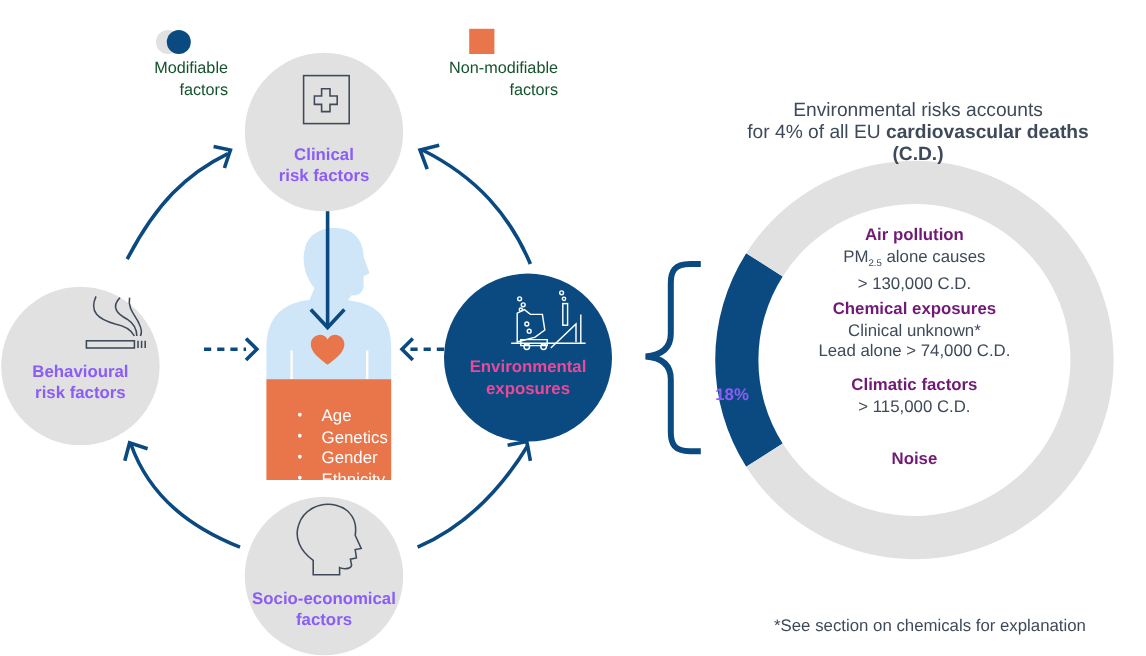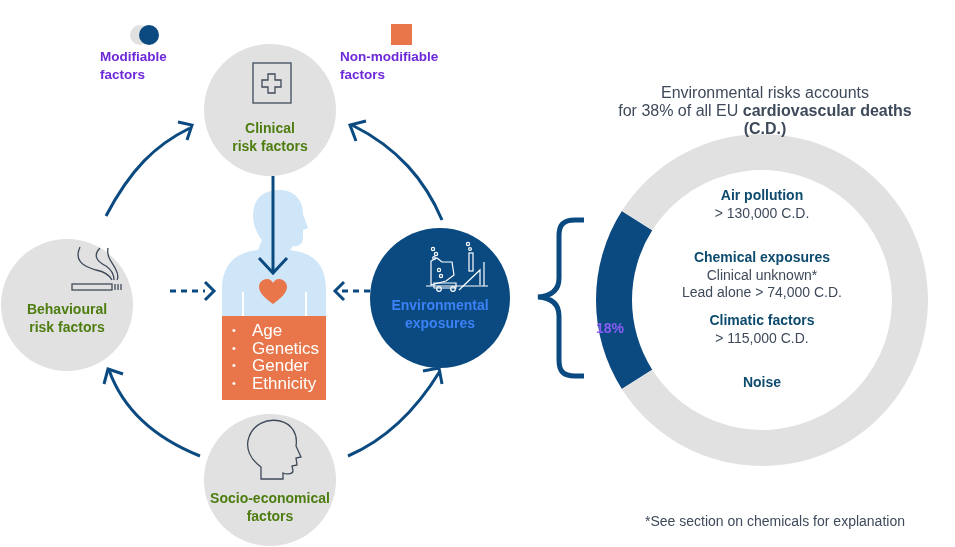--- a/index.html
+++ b/index.html
@@ -1,27 +1,27 @@
 <!DOCTYPE html>
 <html><head>
 <meta charset="utf-8">
 <style>
   html, body { margin:0; padding:0; background:#ffffff; }
   body { width:955px; height:547px; position:relative; overflow:hidden; font-family:"Liberation Sans", sans-serif; color:#3e4a5a; }
   svg.main { position:absolute; left:0; top:0; }
-  .lbl { position:absolute; text-align:center; font-weight:bold; color:#4d7c0f; font-size:14px; line-height:18px; }
-  .legend-text { position:absolute; text-align:left; font-weight:bold; font-size:13.5px; line-height:18px; color:#6d28d9; }
-  .env-lbl { color:#3b82f6; }
-  .list { position:absolute; left:228px; top:322px; color:#ffffff; font-size:17px; line-height:17.5px; margin:0; padding:0; list-style:none; }
+  .lbl { position:absolute; text-align:center; font-weight:bold; color:#8b5cf6; font-size:14px; line-height:18px; }
+  .legend-text { position:absolute; text-align:right; font-weight:normal; font-size:13.5px; line-height:18px; color:#14532d; }
+  .env-lbl { color:#ec4899; }
+  .list { position:absolute; left:228px; top:322px; color:#ffffff; font-size:14px; line-height:17.5px; margin:16px; padding:0; list-style:none; }
   .list li { position:relative; padding-left:24px; }
   .list li::before { content:"•"; position:absolute; left:4px; font-size:11px; }
   .intro { position:absolute; left:600px; top:84px; width:330px; text-align:center; font-size:16px; line-height:18px; color:#3e4a5a; }
   .intro b { font-weight:bold; }
   .ring-text { position:absolute; left:652px; width:220px; text-align:center; font-size:14px; line-height:17.5px; color:#3e4a5a; }
-  .ring-text .h { font-weight:bold; color:#0c4a6e; display:block; }
+  .ring-text .h { font-weight:bold; color:#701a75; display:block; }
   .ring-text sub { font-size:8px; }
   .pct { position:absolute; left:596px; top:320px; color:#8b5cf6; font-weight:bold; font-size:14px; }
   .foot { position:absolute; left:620px; top:513px; width:310px; text-align:center; font-size:14px; color:#3e4a5a; }
 </style>
 </head>
 <body>
 
 <svg class="main" width="955" height="547" viewBox="0 0 955 547">
   <defs>
     <clipPath id="bodyTop">
@@ -154,27 +154,28 @@
 
 <ul class="list">
   <li>Age</li>
   <li>Genetics</li>
   <li>Gender</li>
   <li>Ethnicity</li>
 </ul>
 
 <div class="intro">
   <div>Environmental risks accounts</div>
-  <div><span>for 38% of all EU </span><b>cardiovascular deaths (C.D.)</b></div>
+  <div><span>for 4% of all EU </span><b>cardiovascular deaths (C.D.)</b></div>
 </div>
 
 <div class="pct">18%</div>
 
 <div class="ring-text" style="top:187px;">
   <span class="h">Air pollution</span>
+  <div><span>PM</span><sub>2.5</sub><span> alone causes</span></div>
   <div>&gt; 130,000 C.D.</div>
 </div>
 <div class="ring-text" style="top:249px;">
   <span class="h">Chemical exposures</span>
   <div>Clinical unknown*</div>
   <div>Lead alone &gt; 74,000 C.D.</div>
 </div>
 <div class="ring-text" style="top:312px;">
   <span class="h">Climatic factors</span>
   <div>&gt; 115,000 C.D.</div>

